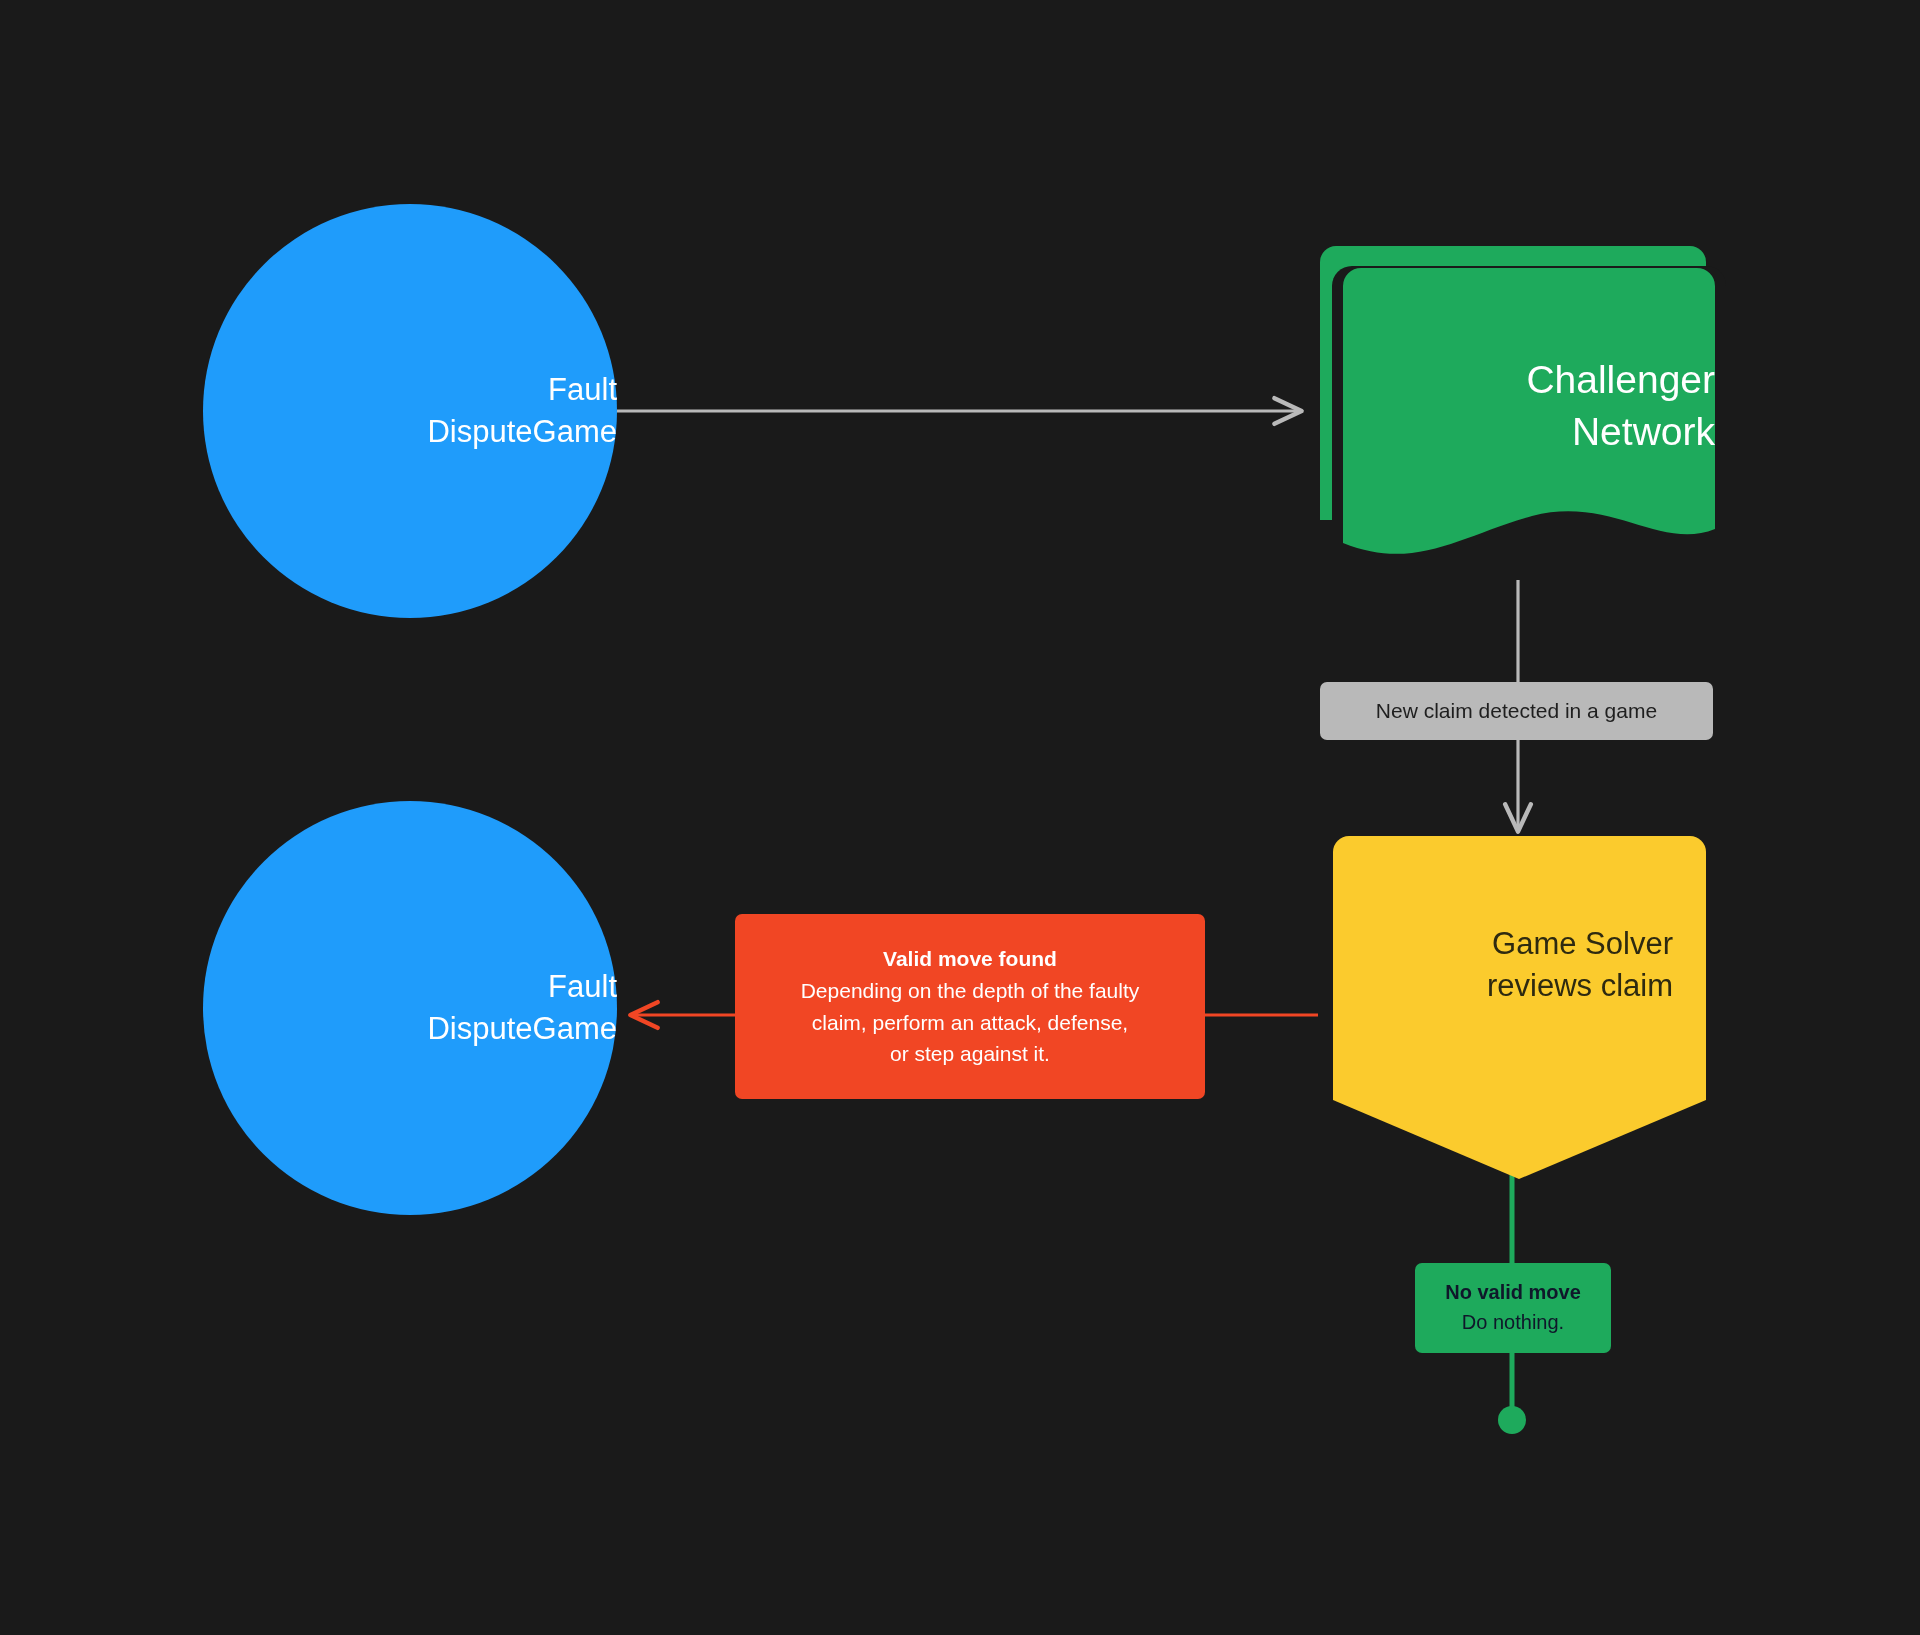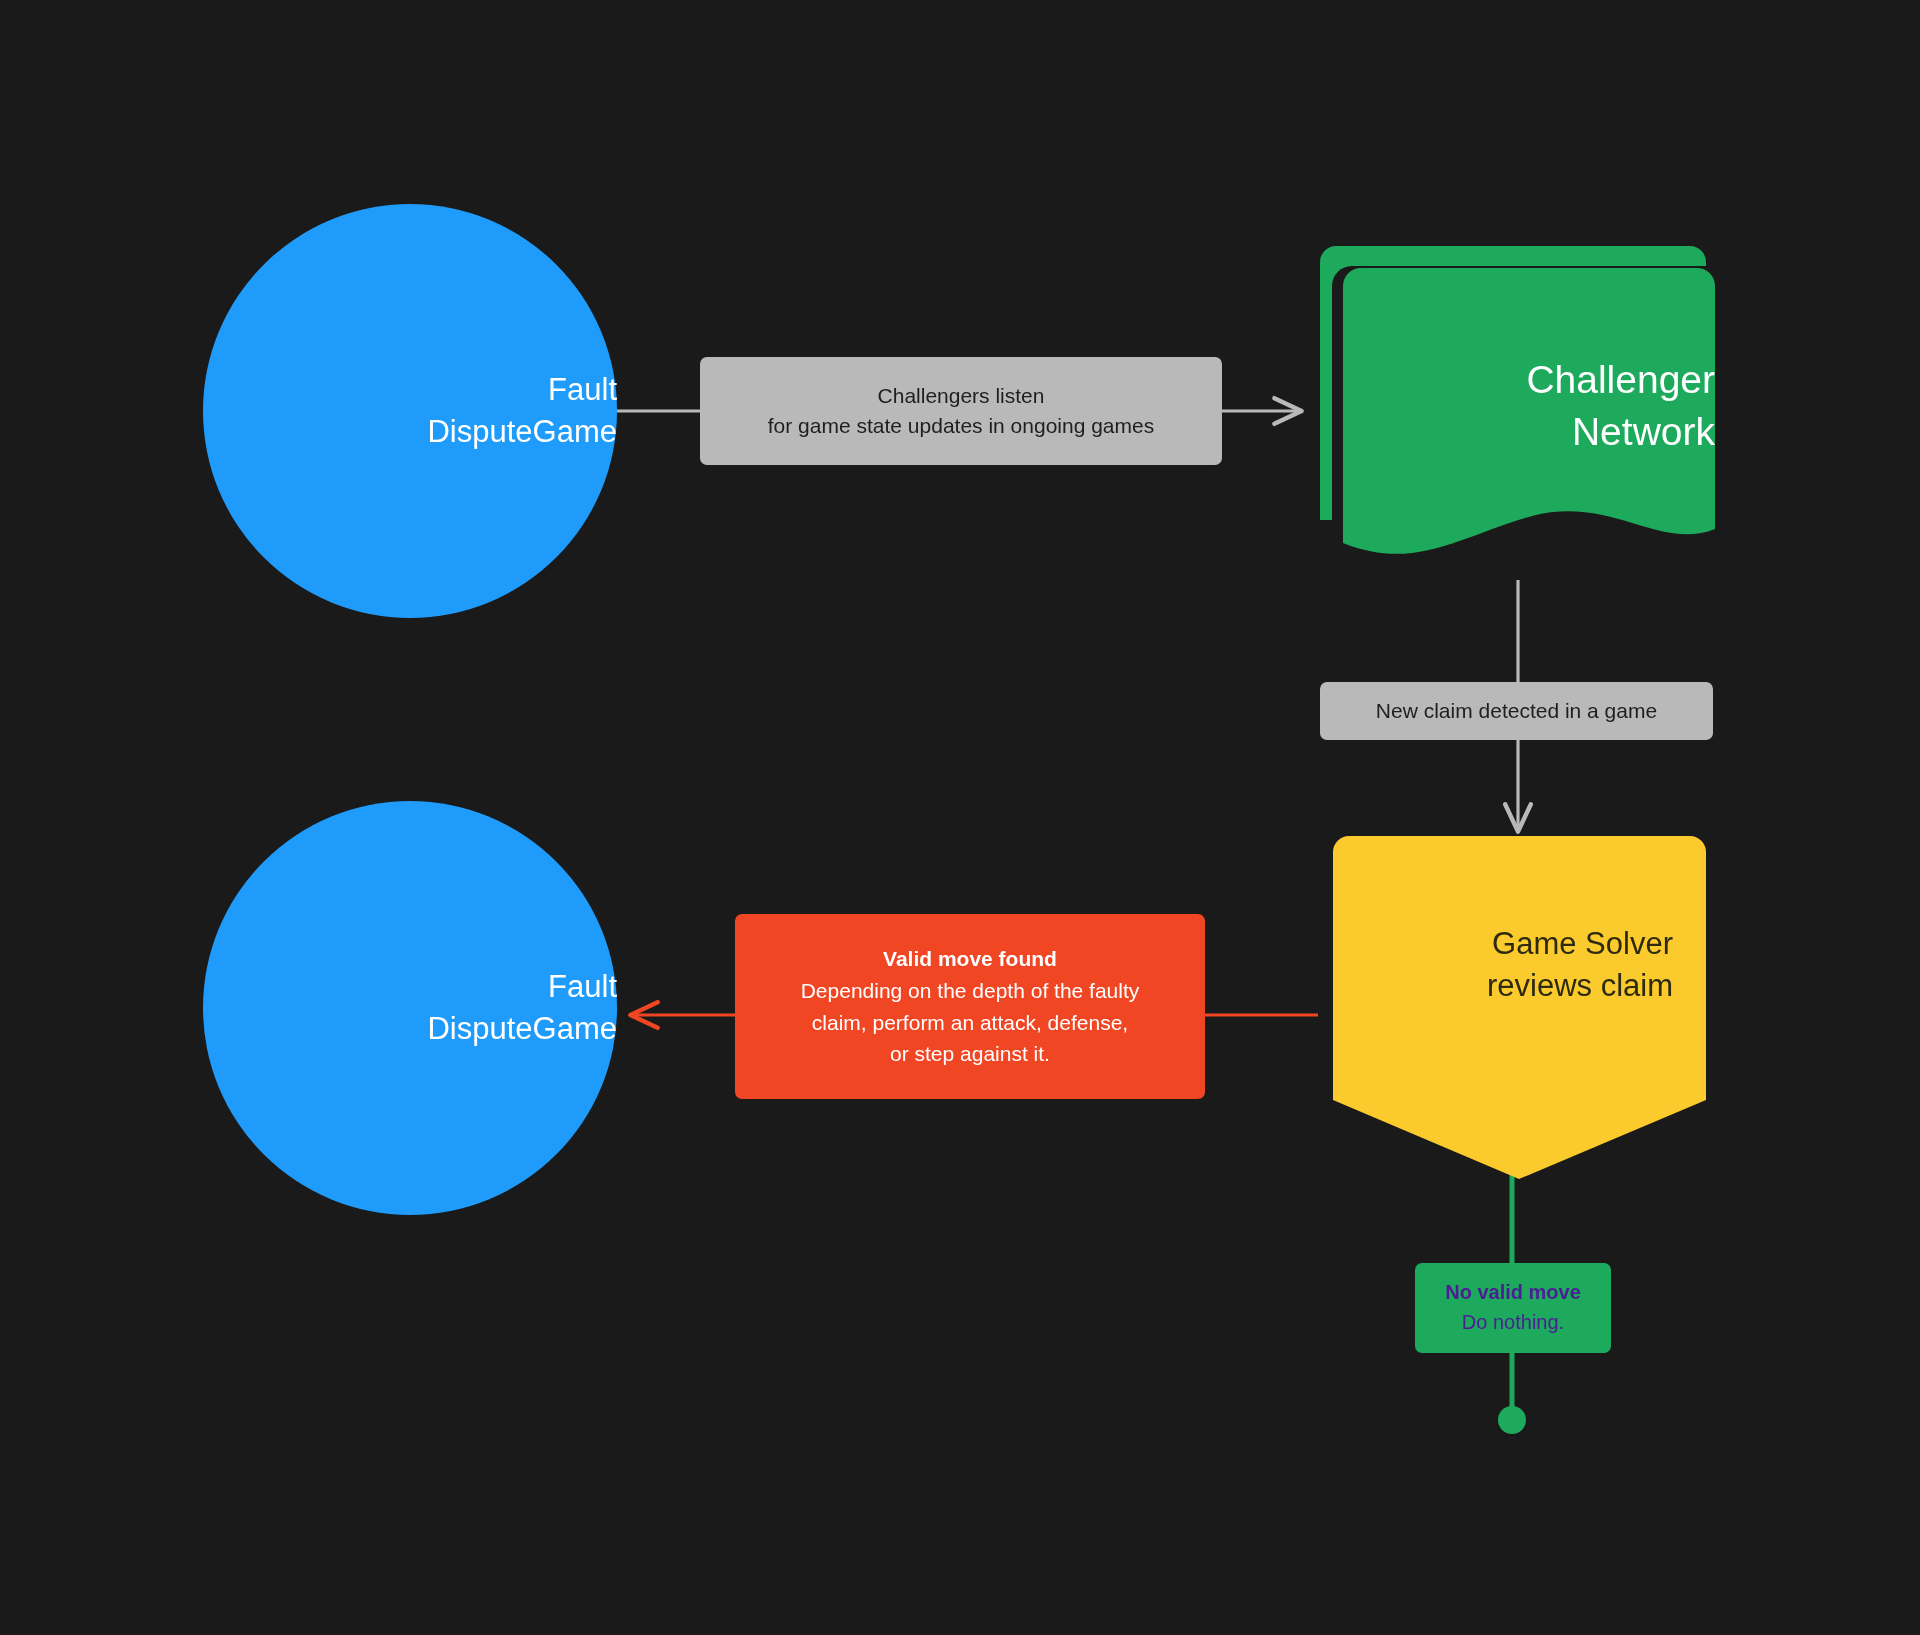--- a/index.html
+++ b/index.html
@@ -79,21 +79,21 @@
   }
   .edge-label.orange {
     background: #f14624;
     color: #ffffff;
     font-size: 21px;
     line-height: 1.52;
     padding: 12px 16px;
   }
   .edge-label.green {
     background: #1eaa5c;
-    color: #4c1d95;
+    color: #0f172a;
     font-size: 20px;
     line-height: 1.48;
     padding: 12px 18px;
   }
   .edge-label .strong {
     font-weight: 700;
   }
 </style>
 </head>
 <body>
@@ -178,24 +178,20 @@
   <div class="node-label doc-label" style="left:1343px; top:341px; width:372px; height:130px;">
     <span>Challenger</span>
     <span>Network</span>
   </div>
 
   <div class="node-label shield-label" style="left:1333px; top:900px; width:340px; height:130px;">
     <span>Game Solver</span>
     <span>reviews claim</span>
   </div>
 
-  <div class="edge-label gray" style="left:700px; top:357px; width:522px; height:108px;">
-    <span>Challengers listen</span>
-    <span>for game state updates in ongoing games</span>
-  </div>
 
   <div class="edge-label gray" style="left:1320px; top:682px; width:393px; height:58px;">
     <span>New claim detected in a game</span>
   </div>
 
   <div class="edge-label orange" style="left:735px; top:914px; width:470px; height:185px;">
     <span class="strong">Valid move found</span>
     <span>Depending on the depth of the faulty</span>
     <span>claim, perform an attack, defense,</span>
     <span>or step against it.</span>

